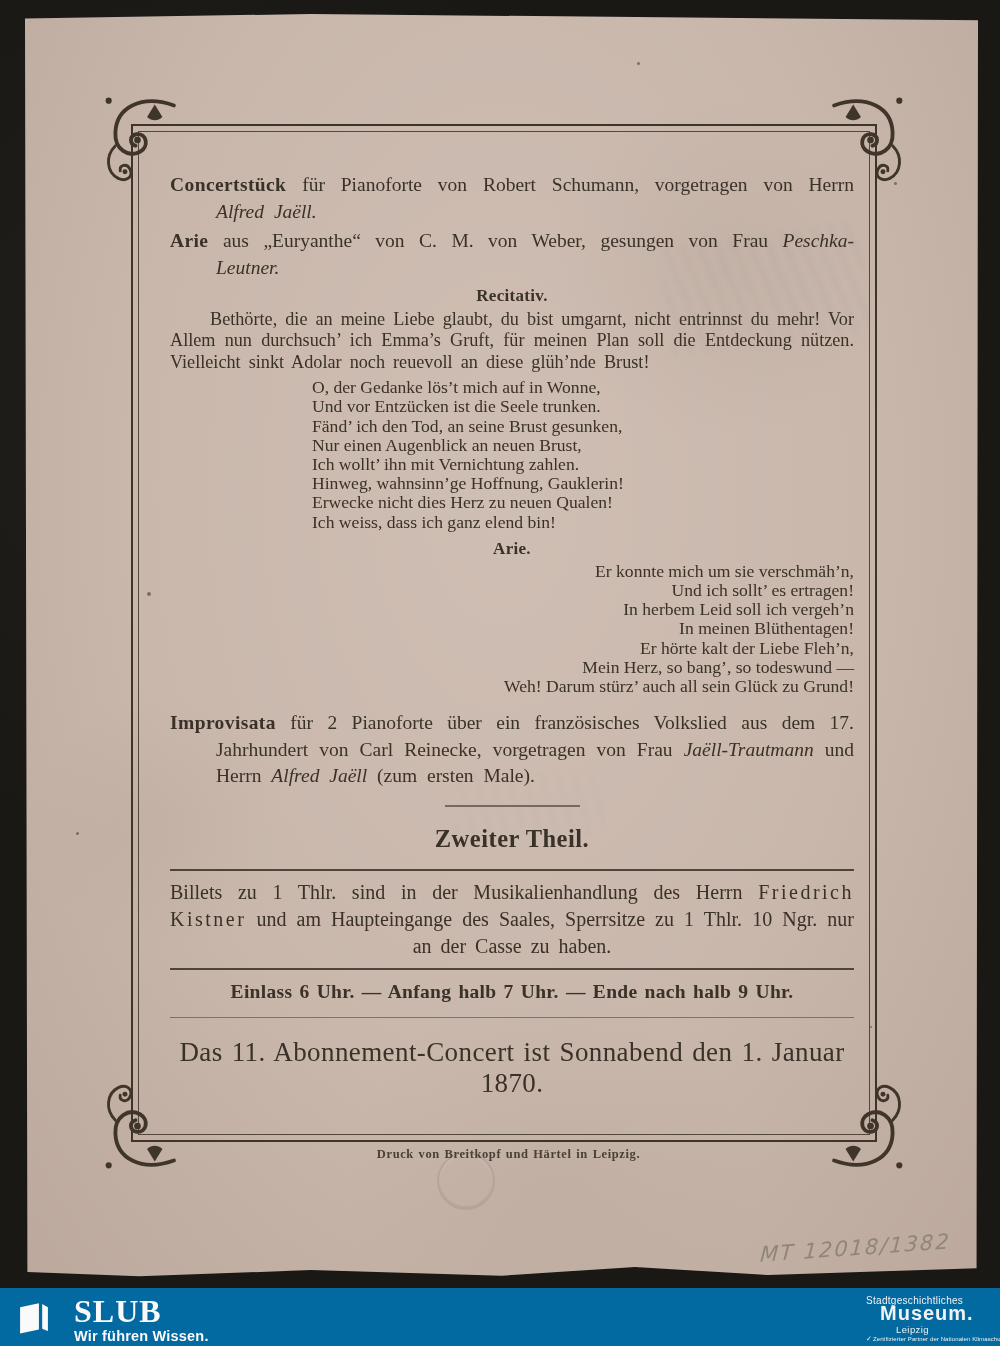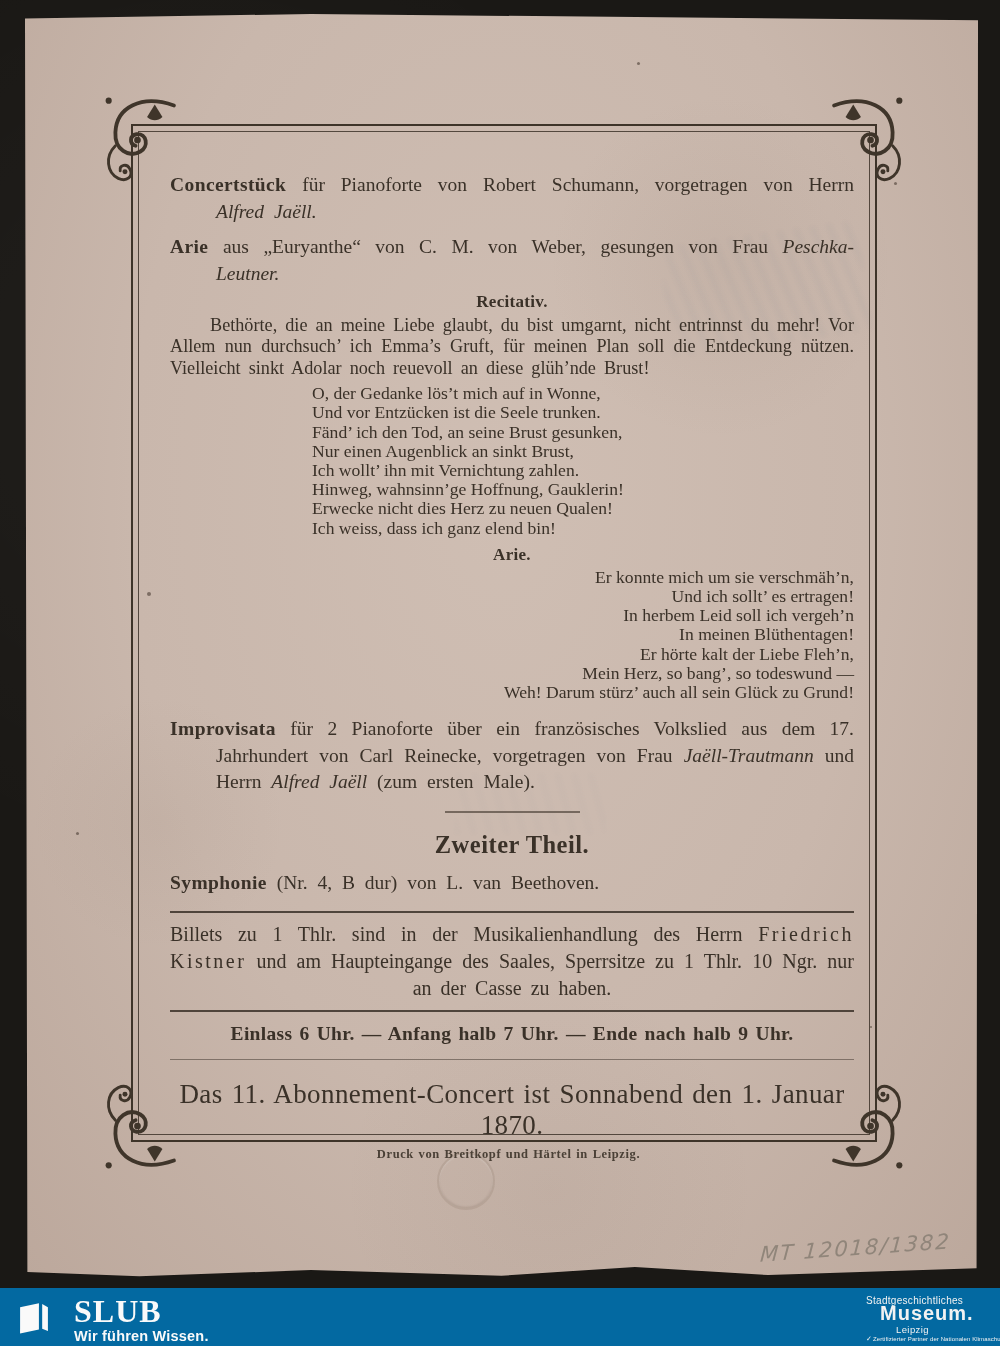--- a/index.html
+++ b/index.html
@@ -36,21 +36,21 @@
   .corner.tl{left:-32px;top:-34px;}
   .corner.tr{right:-32px;top:-34px;transform:scaleX(-1);}
   .corner.bl{left:-32px;bottom:-34px;transform:scaleY(-1);}
   .corner.br{right:-32px;bottom:-34px;transform:scale(-1,-1);}
   
   .content{position:absolute;left:37px;top:46px;width:684px;color:#3a3128;}
   .item{font-size:19.5px;line-height:26.5px;text-align:justify;word-spacing:5px;
     padding-left:46px;text-indent:-46px;margin:0;}
   .item .lead{font-weight:bold;letter-spacing:.4px;}
   .item .it{font-style:italic;}
-  .m-top-9{margin-top:9px;}
+  .m-top-9{margin-top:3px;}
   .heading{font-size:17px;font-weight:bold;text-align:center;margin:3px 0 0 0;line-height:24px;letter-spacing:.3px;}
   .recit{font-size:18.2px;line-height:21.4px;text-align:justify;word-spacing:3.5px;
     text-indent:40px;margin:1px 0 0 0;}
   .verse{margin:5px 0 0 142px;font-size:17.6px;line-height:19.2px;}
   .verse.v2{margin-left:136px;margin-top:1px;text-align:right;}
   .verse div{white-space:nowrap;}
   .improvisata{margin-top:14px;}
   .rule-short{width:135px;margin:15px auto 0 auto;border:0;border-top:2px solid rgba(60,50,40,.6);}
   .part2-heading{font-size:24.5px;font-weight:bold;text-align:center;margin:17px 0 0 0;line-height:30px;letter-spacing:.5px;}
   .symphonie{margin-top:10px;}
@@ -153,21 +153,21 @@
         <p class="item m-top-9"><span class="lead">Arie</span><span> aus „Euryanthe“ von C. M. von Weber, gesungen von Frau </span><span class="it">Peschka-Leutner.</span></p>
 
         <p class="heading">Recitativ.</p>
 
         <p class="recit">Bethörte, die an meine Liebe glaubt, du bist umgarnt, nicht entrinnst du mehr! Vor Allem nun durchsuch’ ich Emma’s Gruft, für meinen Plan soll die Entdeckung nützen. Vielleicht sinkt Adolar noch reuevoll an diese glüh’nde Brust!</p>
 
         <div class="verse">
           <div>O, der Gedanke lös’t mich auf in Wonne,</div>
           <div>Und vor Entzücken ist die Seele trunken.</div>
           <div>Fänd’ ich den Tod, an seine Brust gesunken,</div>
-          <div>Nur einen Augenblick an sinkt Brust,</div>
+          <div>Nur einen Augenblick an neuen Brust,</div>
           <div>Ich wollt’ ihn mit Vernichtung zahlen.</div>
           <div>Hinweg, wahnsinn’ge Hoffnung, Gauklerin!</div>
           <div>Erwecke nicht dies Herz zu neuen Qualen!</div>
           <div>Ich weiss, dass ich ganz elend bin!</div>
         </div>
 
         <p class="heading" style="margin-top:5px;">Arie.</p>
 
         <div class="verse v2">
           <div>Er konnte mich um sie verschmäh’n,</div>
@@ -178,21 +178,20 @@
           <div>Mein Herz, so bang’, so todeswund —</div>
           <div>Weh! Darum stürz’ auch all sein Glück zu Grund!</div>
         </div>
 
         <p class="item improvisata"><span class="lead">Improvisata</span><span> für 2 Pianoforte über ein französisches Volkslied aus dem 17. Jahrhundert von Carl Reinecke, vorgetragen von Frau </span><span class="it">Jaëll-Trautmann</span><span> und Herrn </span><span class="it">Alfred Jaëll</span><span> (zum ersten Male).</span></p>
 
         <hr class="rule-short">
 
         <p class="part2-heading">Zweiter Theil.</p>
 
-        <p class="item symphonie"><span class="lead">Symphonie</span><span> (Nr. 4, B dur) von L. van Beethoven.</span></p>
 
         <hr class="rule-full">
 
         <p class="billets"><span>Billets zu 1 Thlr. sind in der Musikalienhandlung des Herrn </span><span class="spaced">Friedrich Kistner</span><span> und am Haupteingange des Saales, Sperrsitze zu 1 Thlr. 10 Ngr. nur an der Casse zu haben.</span></p>
 
         <hr class="rule-full second">
 
         <p class="times">Einlass 6 Uhr. — Anfang halb 7 Uhr. — Ende nach halb 9 Uhr.</p>
 
         <hr class="rule-thin">

